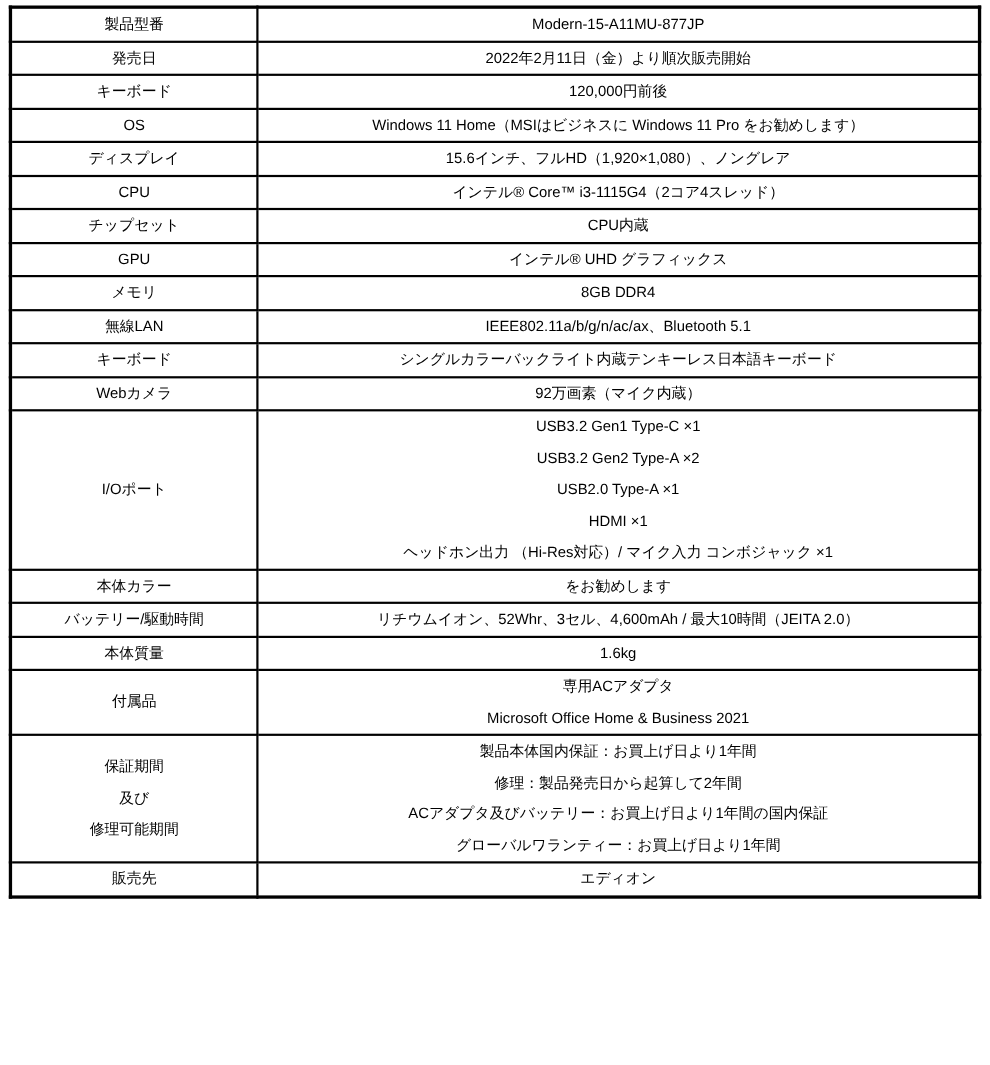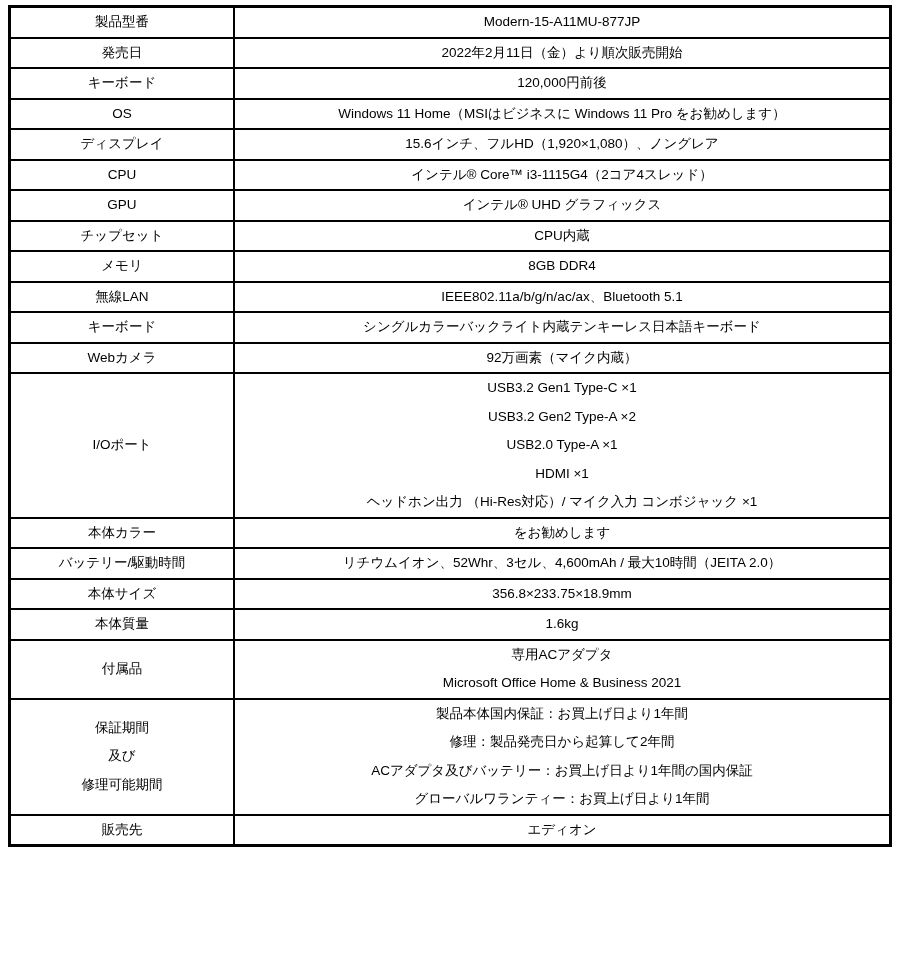--- a/index.html
+++ b/index.html
@@ -94,32 +94,32 @@
         <tr>
           <td class="label-cell">
             <div class="line">CPU</div>
           </td>
           <td class="value-cell">
             <div class="line">インテル® Core™ i3-1115G4（2コア4スレッド）</div>
           </td>
         </tr>
         <tr>
           <td class="label-cell">
+            <div class="line">チップセット</div>
+          </td>
+          <td class="value-cell">
+            <div class="line">CPU内蔵</div>
+          </td>
+        </tr>
+        <tr>
+          <td class="label-cell">
             <div class="line">GPU</div>
           </td>
           <td class="value-cell">
             <div class="line">インテル® UHD グラフィックス</div>
-          </td>
-        </tr>
-        <tr>
-          <td class="label-cell">
-            <div class="line">チップセット</div>
-          </td>
-          <td class="value-cell">
-            <div class="line">CPU内蔵</div>
           </td>
         </tr>
         <tr>
           <td class="label-cell">
             <div class="line">メモリ</div>
           </td>
           <td class="value-cell">
             <div class="line">8GB DDR4</div>
           </td>
         </tr>
@@ -170,28 +170,20 @@
         <tr>
           <td class="label-cell">
             <div class="line">バッテリー/駆動時間</div>
           </td>
           <td class="value-cell">
             <div class="line">リチウムイオン、52Whr、3セル、4,600mAh / 最大10時間（JEITA 2.0）</div>
           </td>
         </tr>
         <tr>
           <td class="label-cell">
-            <div class="line">本体サイズ</div>
-          </td>
-          <td class="value-cell">
-            <div class="line">356.8×233.75×18.9mm</div>
-          </td>
-        </tr>
-        <tr>
-          <td class="label-cell">
             <div class="line">本体質量</div>
           </td>
           <td class="value-cell">
             <div class="line">1.6kg</div>
           </td>
         </tr>
         <tr>
           <td class="label-cell">
             <div class="line">付属品</div>
           </td>

